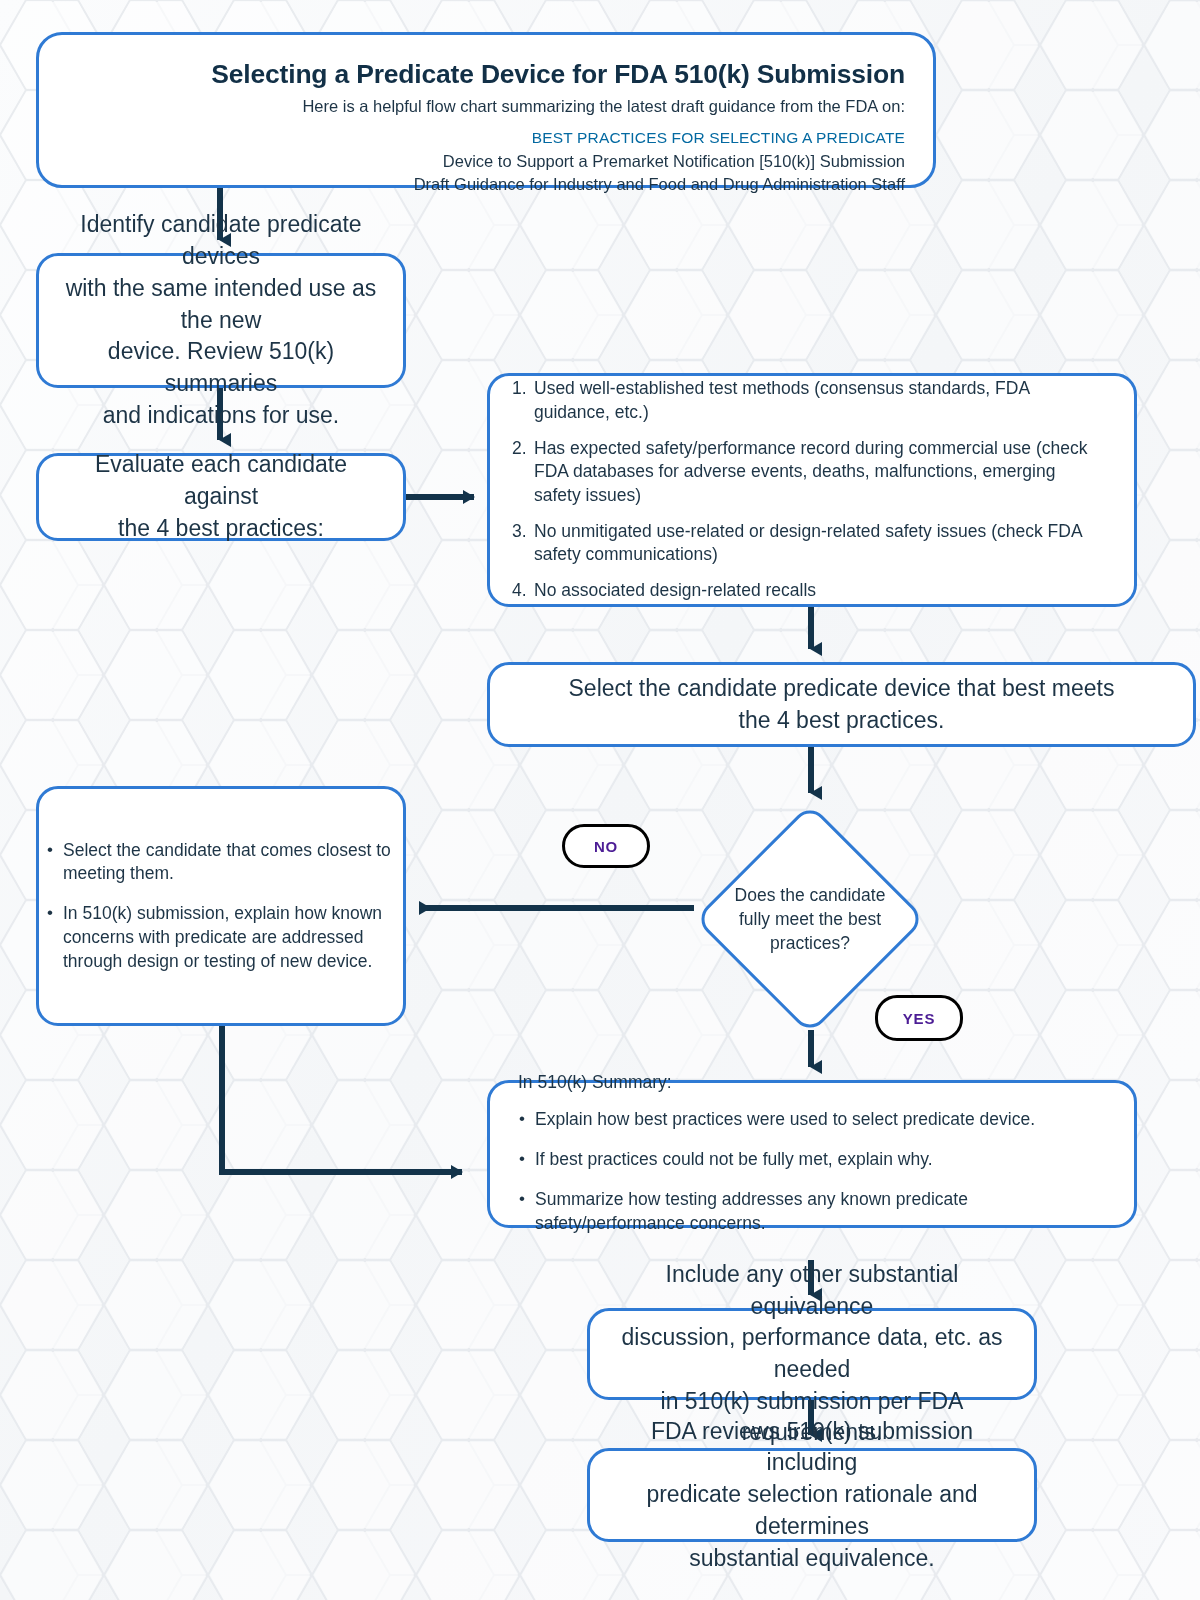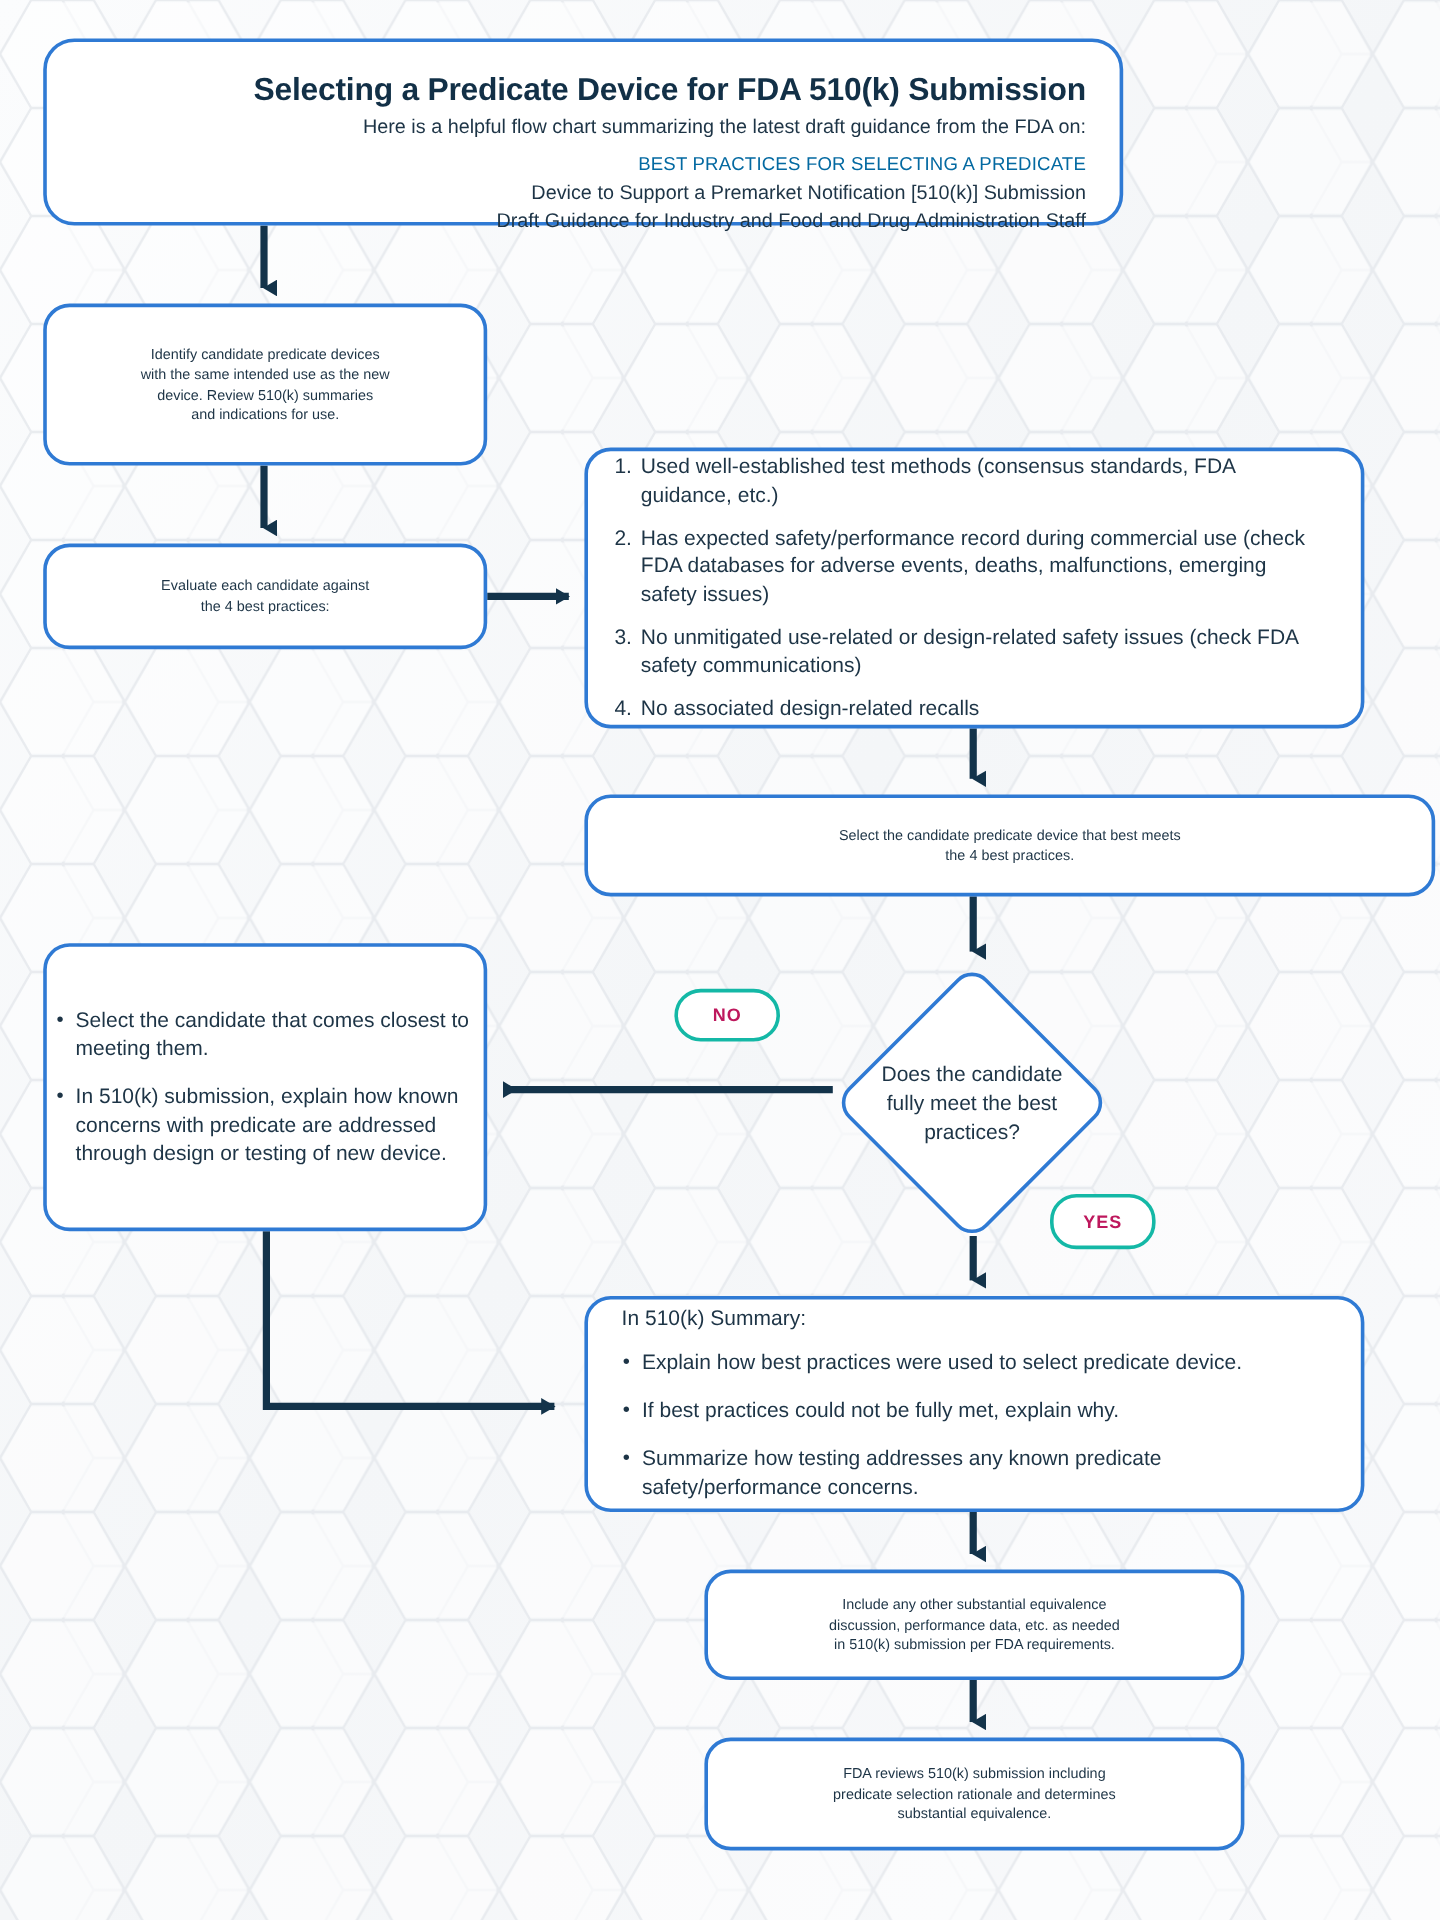--- a/index.html
+++ b/index.html
@@ -44,21 +44,21 @@
     z-index: 3;
     display: flex;
     flex-direction: column;
     justify-content: center;
   }
 
   .node.center { text-align: center; }
 
   .node-text {
     color: #1d3446;
-    font-size: 12px;
+    font-size: 23px;
     line-height: 1.38;
     white-space: pre-line;
   }
 
   
   #title-card {
     left: 36px;
     top: 32px;
     width: 900px;
     height: 156px;
@@ -91,21 +91,21 @@
     color: #1d3446;
     line-height: 1.42;
   }
 
   
   #node-identify   { left: 36px;  top: 253px;  width: 370px; height: 135px; padding: 0 18px; }
   #node-evaluate   { left: 36px;  top: 453px;  width: 370px; height: 88px;  padding: 6px 18px; }
   #node-practices  { left: 487px; top: 373px;  width: 650px; height: 234px; padding: 0 28px 0 22px; }
   #node-select     { left: 487px; top: 662px;  width: 709px; height: 85px;  padding: 0 24px; }
   #node-no-branch  { left: 36px;  top: 786px;  width: 370px; height: 240px; padding: 0 7px; }
-  #node-summary    { left: 487px; top: 1080px; width: 650px; height: 180px; padding: 0 24px 0 28px; }
+  #node-summary    { left: 487px; top: 1080px; width: 650px; height: 148px; padding: 0 24px 0 28px; }
   #node-include    { left: 587px; top: 1308px; width: 450px; height: 92px;  padding: 0 18px; }
   #node-fda-review { left: 587px; top: 1448px; width: 450px; height: 94px;  padding: 0 18px; }
 
   
   #node-decision {
     position: absolute;
     left: 695px;
     top: 804px;
     width: 230px;
     height: 230px;
@@ -134,23 +134,23 @@
     line-height: 1.38;
     color: #1d3446;
     white-space: pre-line;
   }
 
   
   .pill {
     position: absolute;
     box-sizing: border-box;
     background: #ffffff;
-    border: 3px solid #14b8a6;
+    border: 3px solid #000000;
     border-radius: 22px;
-    color: #be185d;
+    color: #4c1d95;
     font-size: 15px;
     font-weight: bold;
     letter-spacing: 0.8px;
     display: flex;
     align-items: center;
     justify-content: center;
     z-index: 4;
   }
   #pill-no  { left: 562px; top: 824px;  width: 88px; height: 44px; }
   #pill-yes { left: 875px; top: 995px;  width: 88px; height: 46px; }

